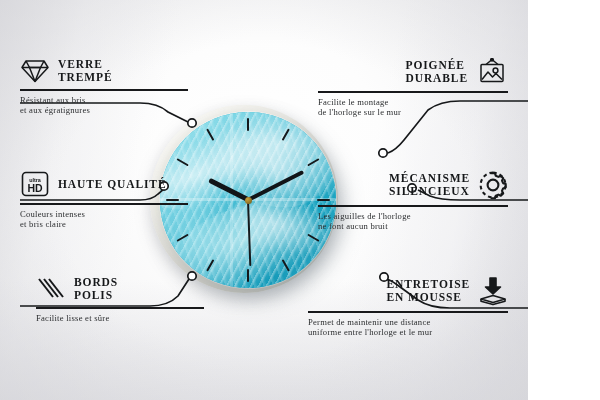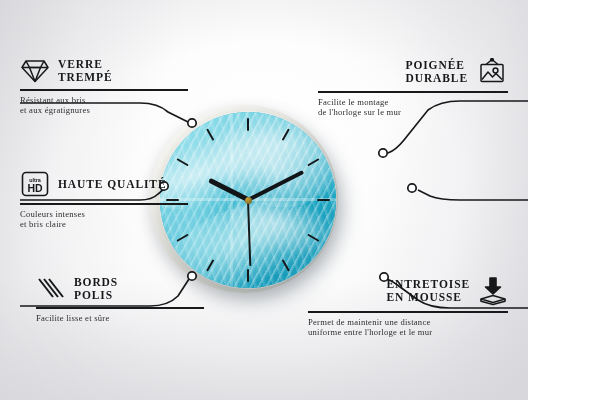--- a/index.html
+++ b/index.html
@@ -267,20 +267,41 @@
           <circle cx="19.5" cy="12.5" r="2.4"></circle>
           <path d="M6,21.5 L12,14 L16.5,19 L20,15.5 L26,21.5"></path>
         </g>
       </svg>
     </div>
     <div class="co-rule"></div>
     <div class="co-desc">Facilite le montage</div>
     <div class="co-desc">de l'horloge sur le mur</div>
   </div>
 
+  <div class="callout co-right" style="right:20px;top:170px;width:190px;">
+    <div class="co-head">
+      <div>
+        <div class="co-title">MÉCANISME</div>
+        <div class="co-title">SILENCIEUX</div>
+      </div>
+      <svg class="ic" width="30" height="30" viewBox="0 0 30 30">
+        <g fill="none" stroke="#16181a" stroke-width="2.1" stroke-linejoin="round" stroke-linecap="round">
+          <path d="M15,3.2 l3.4,0 0.9,2.6 2.5,1.1 2.5,-1.1 2.4,2.4 -1.2,2.5 1.1,2.5 2.6,0.9 0,3.4
+                   -2.6,0.9 -1.1,2.5 1.2,2.5 -2.4,2.4 -2.5,-1.2 -2.5,1.1 -0.9,2.6 -3.4,0" transform="translate(-1.5,0)"></path>
+        </g>
+        <g fill="none" stroke="#16181a" stroke-width="2.1">
+          <path d="M15,2.6 a12.4,12.4 0 1,0 0.1,24.8 a12.4,12.4 0 1,0 -0.1,-24.8" stroke-dasharray="3.6 3.1"></path>
+          <circle cx="15" cy="15" r="5.4"></circle>
+        </g>
+      </svg>
+    </div>
+    <div class="co-rule"></div>
+    <div class="co-desc">Les aiguilles de l'horloge</div>
+    <div class="co-desc">ne font aucun bruit</div>
+  </div>
 
   <div class="callout co-right" style="right:20px;top:276px;width:200px;">
     <div class="co-head">
       <div>
         <div class="co-title">ENTRETOISE</div>
         <div class="co-title">EN MOUSSE</div>
       </div>
       <svg class="ic" width="30" height="30" viewBox="0 0 30 30">
         <g fill="none" stroke="#16181a" stroke-width="1.6" stroke-linejoin="round">
           <path d="M12,2 H18 V11 H22.5 L15,18 L7.5,11 H12 Z" fill="#16181a" stroke="#16181a"></path>

